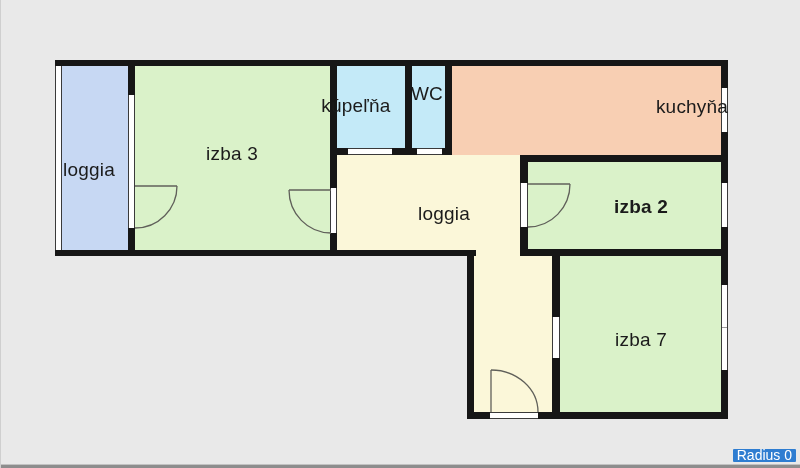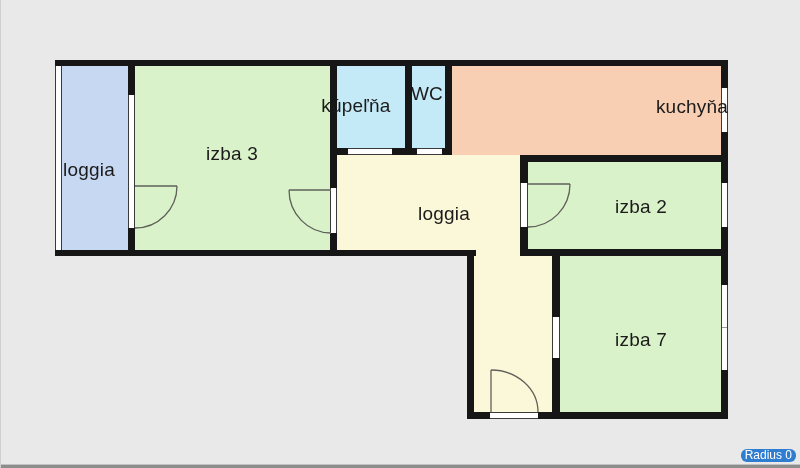--- a/index.html
+++ b/index.html
@@ -20,22 +20,22 @@
   .room-label{
     position:absolute;transform:translate(-50%,-50%);
     font-size:19px;color:var(--label,#1b1b1b);white-space:nowrap;letter-spacing:.2px;
   }
   
   #door-svg{position:absolute;left:0;top:0;pointer-events:none;}
   #door-svg path, #door-svg line{stroke:var(--door,#60605a);stroke-width:1.3;fill:none;}
   
   .badge{
     position:absolute;right:4px;bottom:6px;
-    color:#fff;font-size:12px;line-height:10px;padding:1px 4px 2px 4px;
-    border-radius:6px;white-space:nowrap;
+    color:#fff;font-size:14px;line-height:10px;padding:1px 4px 2px 4px;
+    border-radius:1px;white-space:nowrap;
   }
   .screen-bottom-edge{position:absolute;left:0;bottom:0;width:100%;height:3px;background:#8d8d8d;border-top:1px solid #c2c2c2;}
   .screen-left-edge{position:absolute;left:0;top:0;width:1px;height:100%;background:#cfcfcf;}
 </style>
 </head>
 <body>
 
 <div id="screen">
 
   <div class="fill" style="left: 62px; top: 66px; width: 66px; height: 184px; background: rgb(199, 216, 243);"></div>
@@ -101,19 +101,19 @@
       <path d="M491,370 A47,42 0 0 1 538,412"></path>
     </g>
   </svg>
 
   <div class="room-label" style="left:89px;top:157px;margin-top:13px;">loggia</div>
   <div class="room-label" style="left:232px;top:154px;">izba 3</div>
   <div class="room-label" style="left:356px;top:106px;text-align:right;">kúpeľňa</div>
   <div class="room-label" style="left:427px;top:94px;">WC</div>
   <div class="room-label" style="left:656px;top:107px;margin-left:36px;">kuchyňa</div>
   <div class="room-label" style="left:444px;top:214px;">loggia</div>
-  <div class="room-label" style="left:641px;top:207px;">izba 2</div>
+  <div class="room-label" style="left:641px;top:207px;font-weight:bold;">izba 2</div>
   <div class="room-label" style="left:641px;top:340px;">izba 7</div>
 
   <div class="badge" style="background: rgb(46, 125, 209);">Radius 0</div>
   <div class="screen-bottom-edge"></div>
   <div class="screen-left-edge"></div>
 </div>
 
 </body></html>

